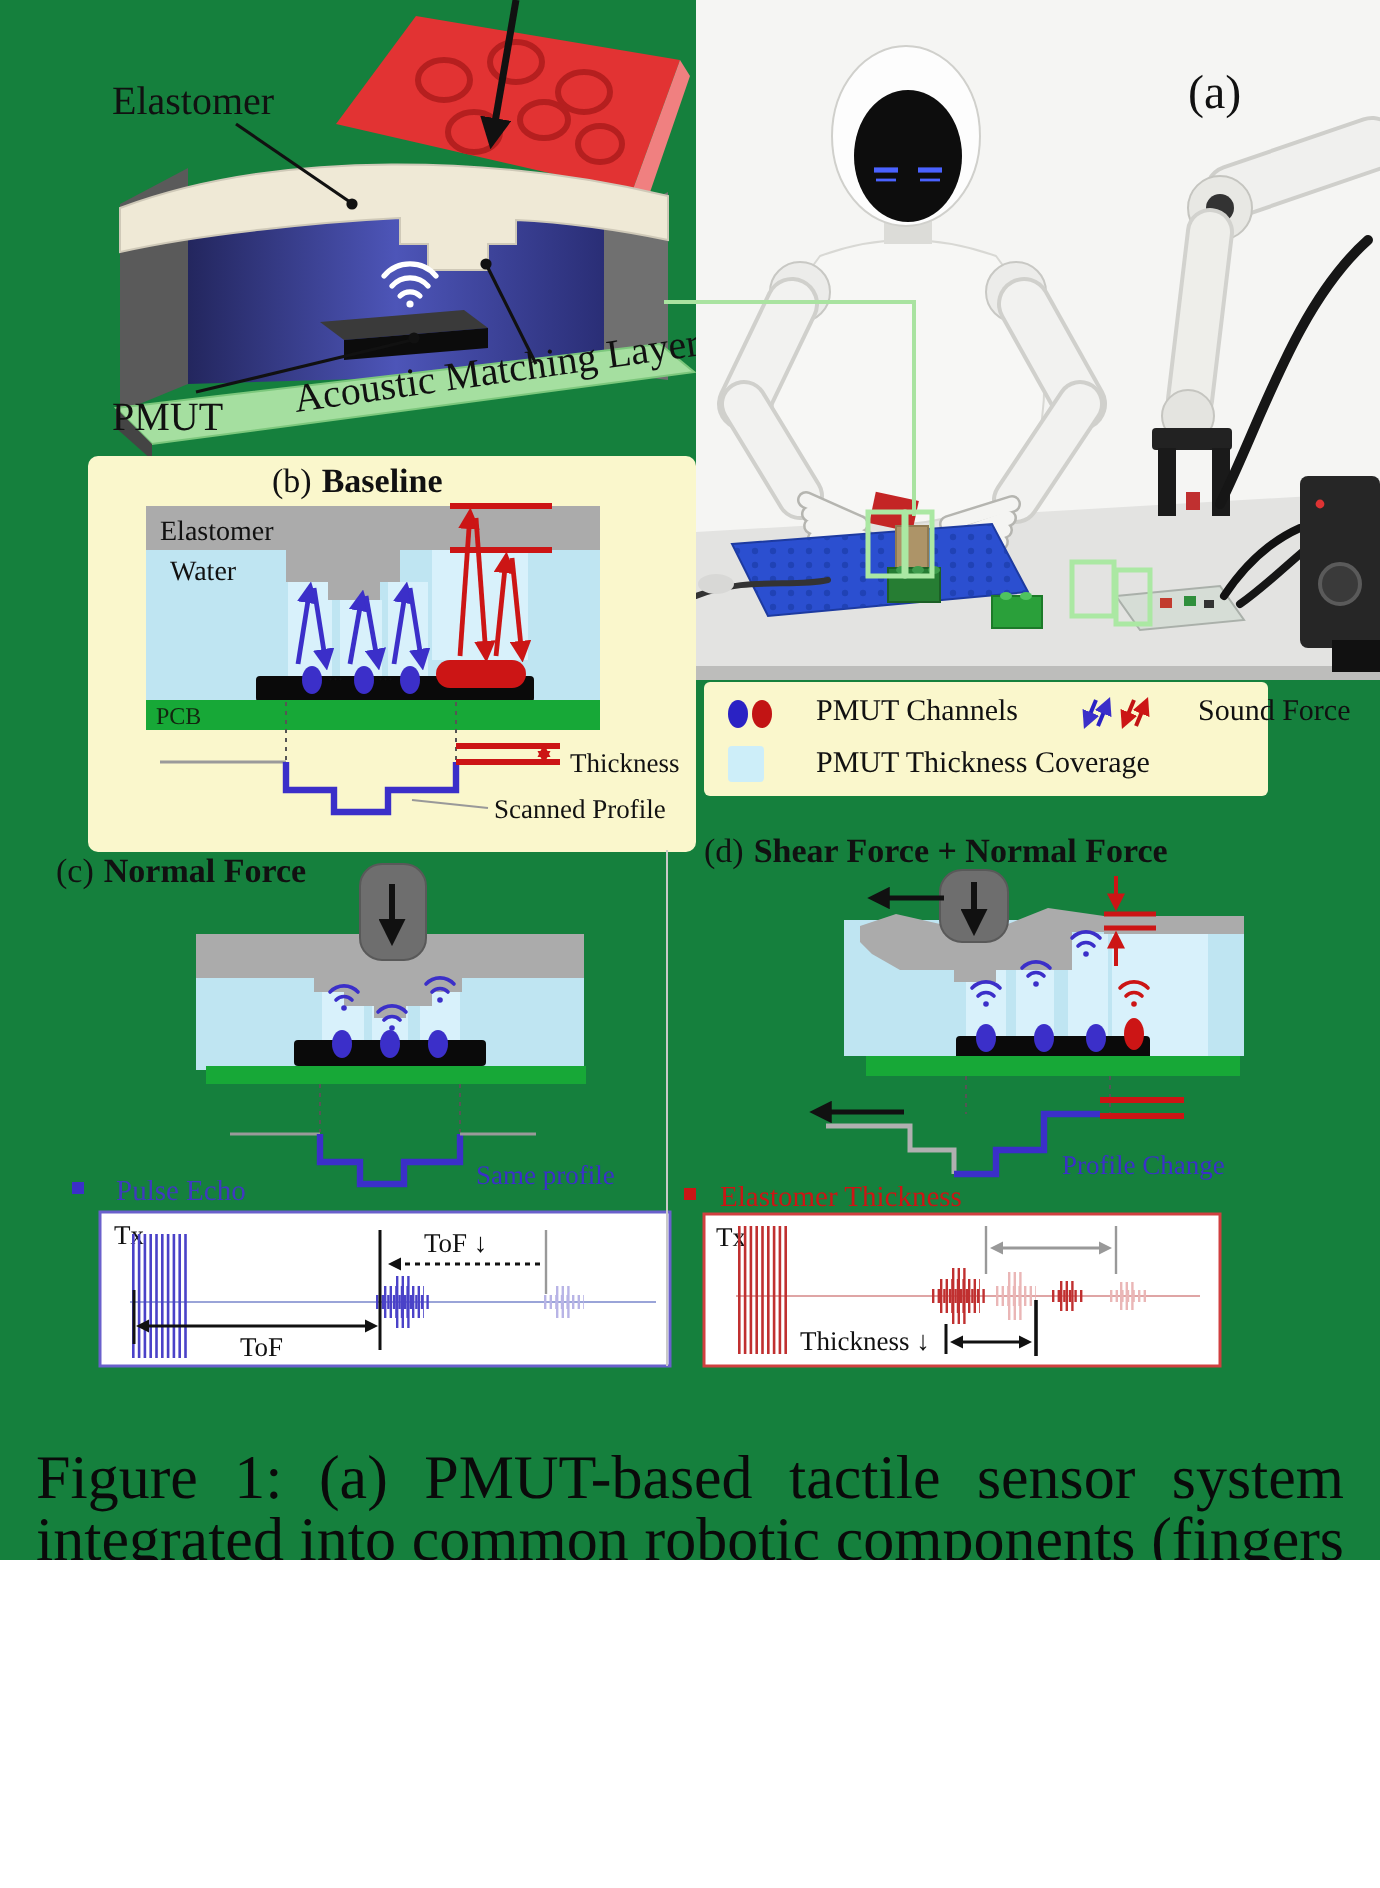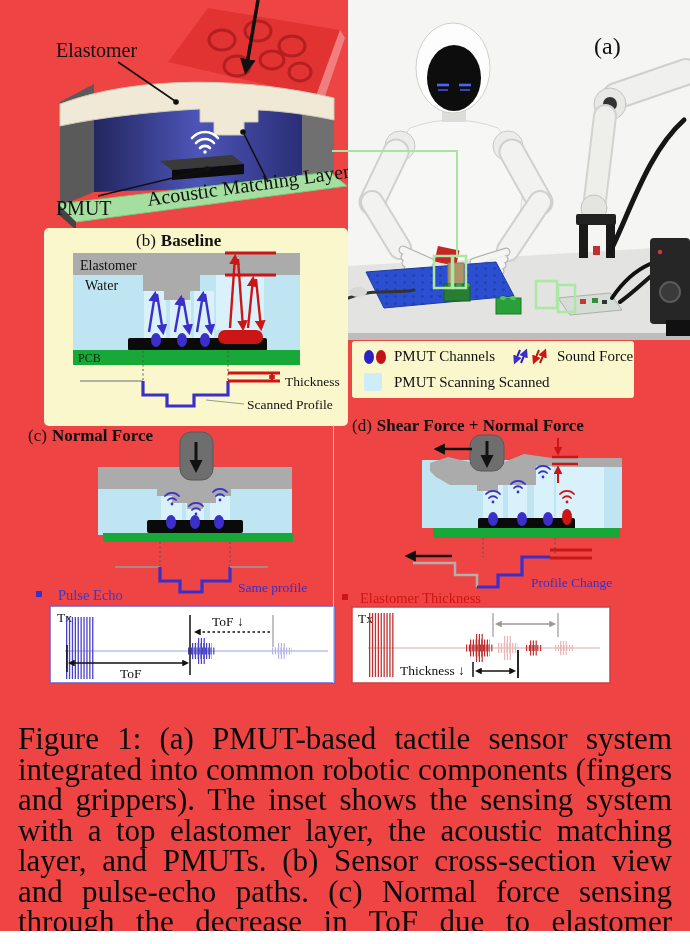--- a/index.html
+++ b/index.html
@@ -1,22 +1,22 @@
 <!DOCTYPE html>
 <html><head>
 <meta charset="utf-8">
 <style>
   html,body{margin:0;padding:0;background:#ffffff;}
-  .page{position:relative;width:690px;height:931px;background:#ef4444;overflow:hidden;
+  .page{position:relative;width:690px;height:780px;background:#15803d;overflow:hidden;
         font-family:"Liberation Serif","DejaVu Serif",serif;}
   .abs{position:absolute;}
   svg text{font-family:"Liberation Serif","DejaVu Serif",serif;}
   .legend-box{position:absolute;left:352px;top:341px;width:282px;height:57px;
       background:#faf7cc;border-radius:3px;font-size:15px;color:#111;}
-  .legend-row{position:absolute;left:10px;display:flex;align-items:center;gap:6px;white-space:nowrap;}
+  .legend-row{position:absolute;left:10px;display:flex;align-items:center;gap:20px;white-space:nowrap;}
   .caption{position:absolute;left:18px;top:693px;width:654px;
       font-size:31px;line-height:30.5px;color:#0a0a0a;
       text-align:justify;}
   .divider-cd{position:absolute;left:333px;top:425px;width:1px;height:258px;background:#c9c9c9;}
   .gline-h{position:absolute;left:332px;top:150px;width:126px;height:2px;background:#a9e3a0;}
   .gline-v{position:absolute;left:456px;top:150px;width:2px;height:108px;background:#a9e3a0;}
 </style>
 </head>
 <body>
 
@@ -310,21 +310,21 @@
           <line x1="28" y1="3" x2="23" y2="15" marker-end="url(#ah-red)"></line>
           <line x1="29" y1="16" x2="34" y2="4" marker-end="url(#ah-red)"></line>
         </g>
       </svg>
       <span>Sound Force</span>
     </div>
     <div class="legend-row" style="top:31px">
       <svg width="26" height="20" viewBox="0 0 26 20">
         <rect x="2" y="1" width="18" height="18" rx="2" fill="#cdeef9"></rect>
       </svg>
-      <span>PMUT Scanning Scanned</span>
+      <span>PMUT Thickness Coverage</span>
     </div>
   </div>
 
   <svg class="abs" style="left:20px;top:425px" width="325" height="265" viewBox="0 0 325 265">
     <text x="8" y="16" font-size="17" fill="#111">
       <tspan>(c)</tspan><tspan font-weight="bold" dx="5">Normal Force</tspan>
     </text>
 
     <rect x="78" y="42" width="194" height="68" fill="#bfe5f2"></rect>
     <g fill="#d8f1fb">

